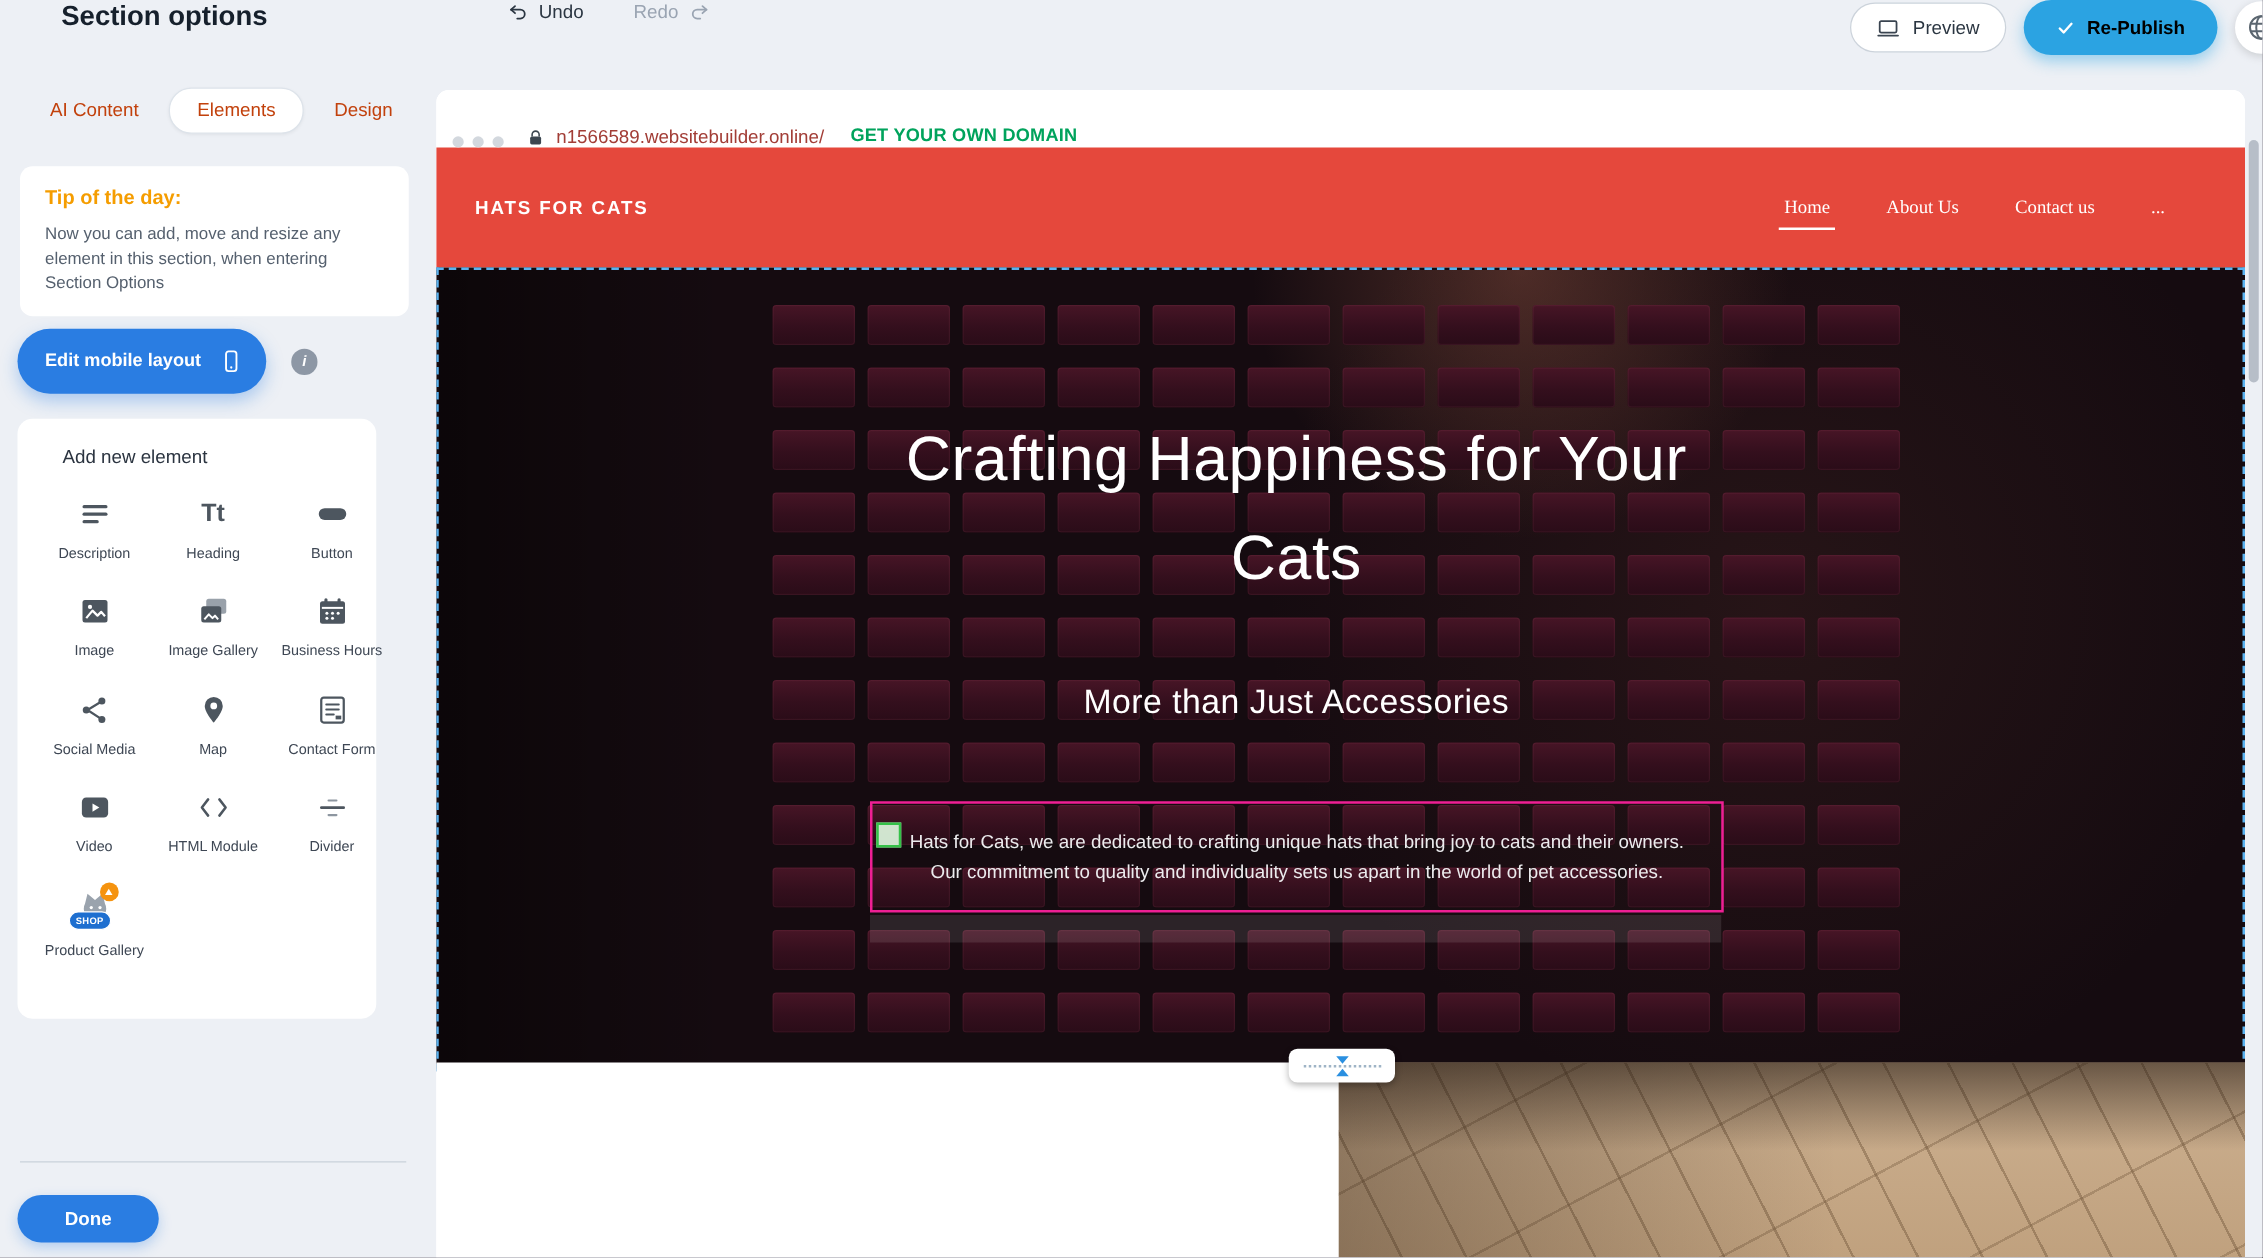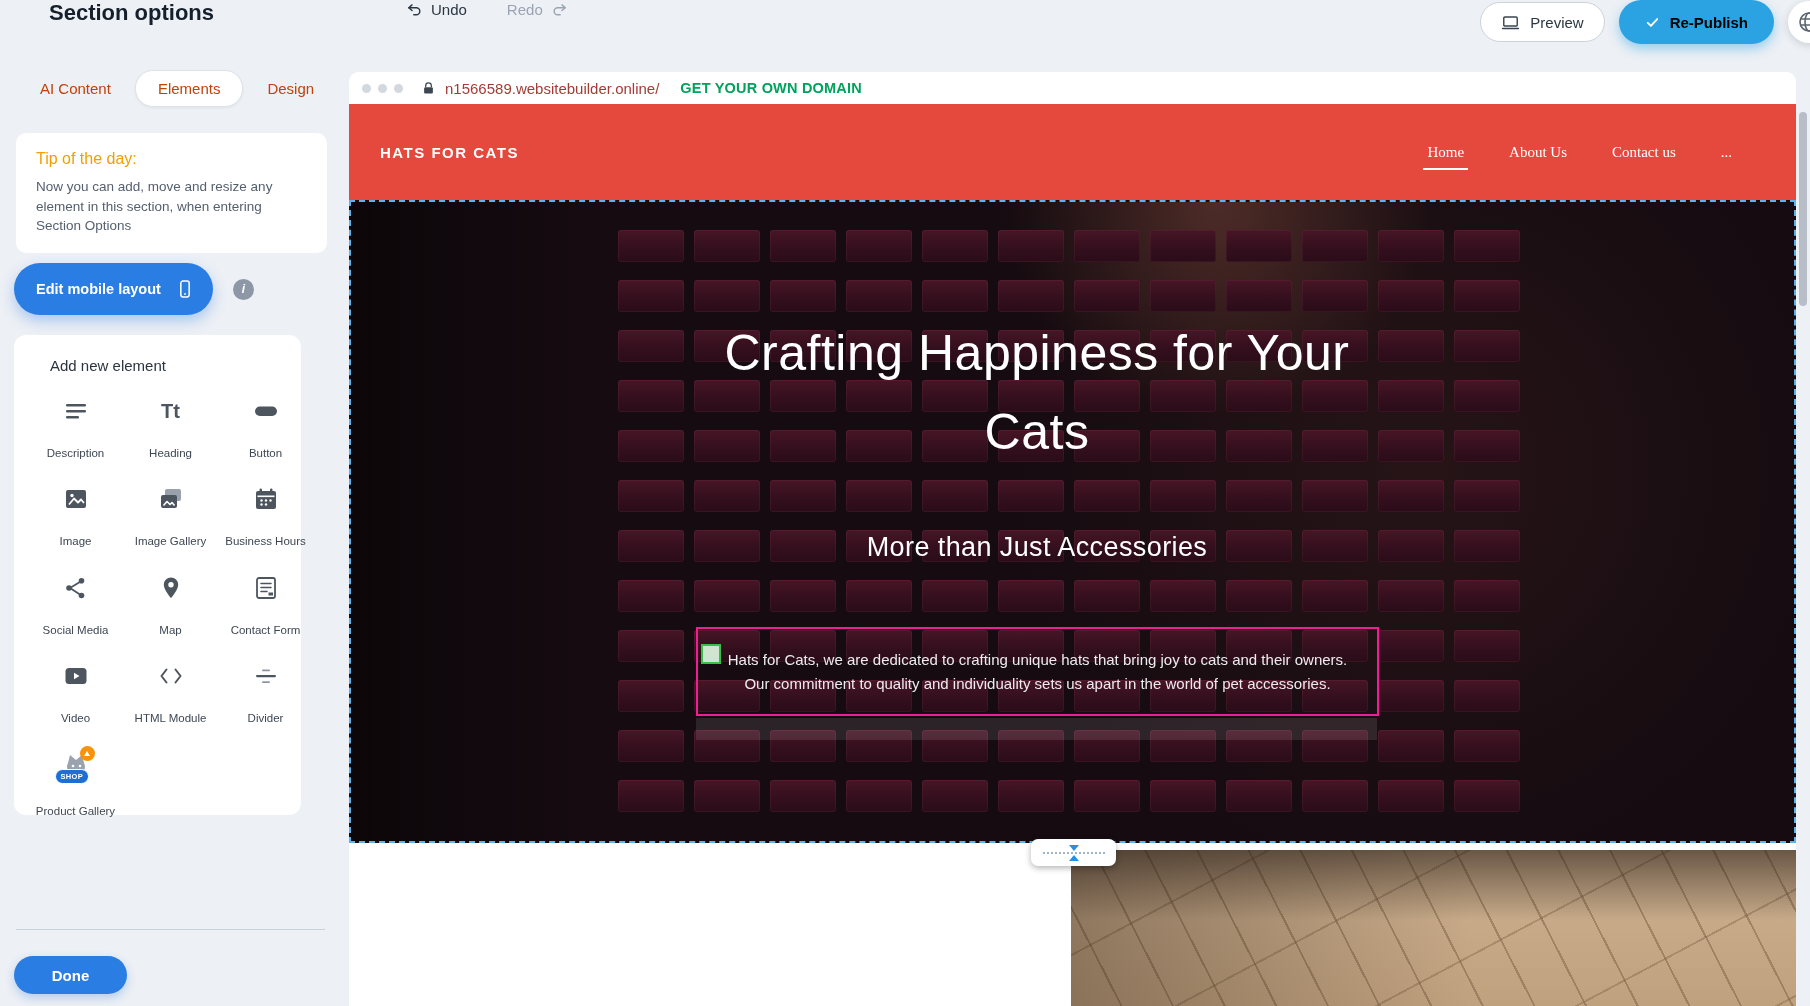--- a/index.html
+++ b/index.html
@@ -21,49 +21,49 @@
   .btn-globe{width:42px;height:42px;border-radius:50%;background:#fff;border:none;
     box-shadow:0 2px 8px rgba(0,0,0,.15);display:flex;align-items:center;justify-content:center;position:relative;cursor:pointer;}
   .globe-dot{position:absolute;right:2px;bottom:2px;width:10px;height:10px;border-radius:50%;background:#f5930f;}
 
   
   .sidebar{position:absolute;left:0;top:58px;width:349px;bottom:0;}
   .tabs{display:flex;align-items:center;gap:12px;margin:12px 0 0 28px;}
   .tab{font-size:15px;color:#c2410c;padding:9px 12px;background:none;border:none;border-radius:18px;cursor:pointer;font-family:inherit;}
   .tab.active{background:#fff;border:1px solid #dde3ea;padding:9px 22px;box-shadow:0 1px 3px rgba(0,0,0,.06);}
   .tip-card{position:absolute;left:16px;top:75px;width:311px;background:#fff;border-radius:10px;padding:17px 20px;}
-  .tip-title{font-size:16px;font-weight:normal;color:#f59d00;margin:0 0 9px;}
+  .tip-title{font-size:16px;font-weight:bold;color:#f59d00;margin:0 0 9px;}
   .tip-body{font-size:13.5px;color:#55606e;line-height:1.45;margin:0;}
   .mobile-row{position:absolute;left:14px;top:205px;display:flex;align-items:center;gap:20px;}
   .btn-mobile{display:flex;align-items:center;gap:14px;height:52px;padding:0 18px 0 22px;background:#2a7de2;border:none;
     border-radius:26px;color:#fff;font-size:14.5px;font-weight:bold;box-shadow:0 6px 14px rgba(42,125,226,.35);cursor:pointer;font-family:inherit;}
   .info-dot{width:21px;height:21px;border-radius:50%;background:#8d97a5;color:#fff;display:flex;align-items:center;
     justify-content:center;font-size:12px;font-weight:bold;font-style:italic;cursor:pointer;}
   .info-dot::before{content:"i";}
   .add-card{position:absolute;left:14px;top:277px;width:287px;height:480px;background:#fff;border-radius:12px;padding:22px 14px 0;}
   .add-title{font-size:15px;color:#2b3440;margin:0 0 22px 22px;}
   .el-grid{display:grid;grid-template-columns:repeat(3,95px);row-gap:24px;}
-  .el-cell{display:flex;flex-direction:column;align-items:center;gap:20px;cursor:pointer;}
+  .el-cell{display:flex;flex-direction:column;align-items:center;gap:10px;cursor:pointer;}
   .el-ic{width:34px;height:30px;display:flex;align-items:center;justify-content:center;}
   .el-lbl{font-size:11.5px;color:#3e4754;text-align:center;line-height:1.25;max-width:82px;}
   .tt-icon{font-size:20px;font-weight:bold;color:#4d565f;line-height:1;}
   .pg-icon{position:relative;width:42px;height:34px;}
   .shop-badge{position:absolute;left:0;bottom:0;background:#1e6fd0;color:#fff;font-size:7.5px;font-weight:bold;
     padding:2px 5px;border-radius:8px;border:1.5px solid #fff;letter-spacing:.3px;}
   .pg-up{position:absolute;top:-4px;right:2px;width:15px;height:15px;border-radius:50%;background:#f5930f;
     display:flex;align-items:center;justify-content:center;}
   .pg-up::before{content:"";width:0;height:0;border-left:3.5px solid transparent;border-right:3.5px solid transparent;border-bottom:5px solid #fff;}
   .sidebar-divider{position:absolute;left:16px;right:24px;top:871px;height:1px;background:#c9d1da;}
   .btn-done{position:absolute;left:14px;top:898px;width:113px;height:38px;background:#2a7de2;color:#fff;border:none;
     border-radius:19px;font-size:15px;font-weight:bold;box-shadow:0 4px 10px rgba(42,125,226,.3);cursor:pointer;font-family:inherit;}
 
   
   .canvas{position:absolute;left:349px;top:58px;right:0;bottom:0;}
   .frame{position:absolute;left:0;top:14px;width:1447px;bottom:0;background:#fff;border-radius:10px 10px 0 0;overflow:hidden;}
-  .browser-bar{height:32px;display:flex;align-items:center;padding-left:13px;background:#fff;}
+  .browser-bar{height:46px;display:flex;align-items:flex-end;padding-left:13px;background:#fff;}
   .win-dots{display:flex;gap:7px;}
   .win-dot{width:9px;height:9px;border-radius:50%;background:#d3d8de;}
   .lock{margin-left:18px;display:flex;}
   .url{margin-left:9px;font-size:15px;color:#a23d36;}
   .domain-cta{margin-left:15px;font-size:14.5px;font-weight:bold;color:#00a35c;letter-spacing:.2px;cursor:pointer;background:none;border:none;font-family:inherit;}
 
   .site-header{height:96px;background:#e5483c;display:flex;align-items:center;padding:0 58px 0 31px;}
   .logo{font-size:15px;font-weight:bold;color:#fff;letter-spacing:1.5px;}
   .nav{margin-left:auto;display:flex;align-items:center;gap:33px;}
   .nav-link{font-size:15px;color:#fff;cursor:pointer;position:relative;background:none;border:none;font-family:Liberation Serif, serif;}

